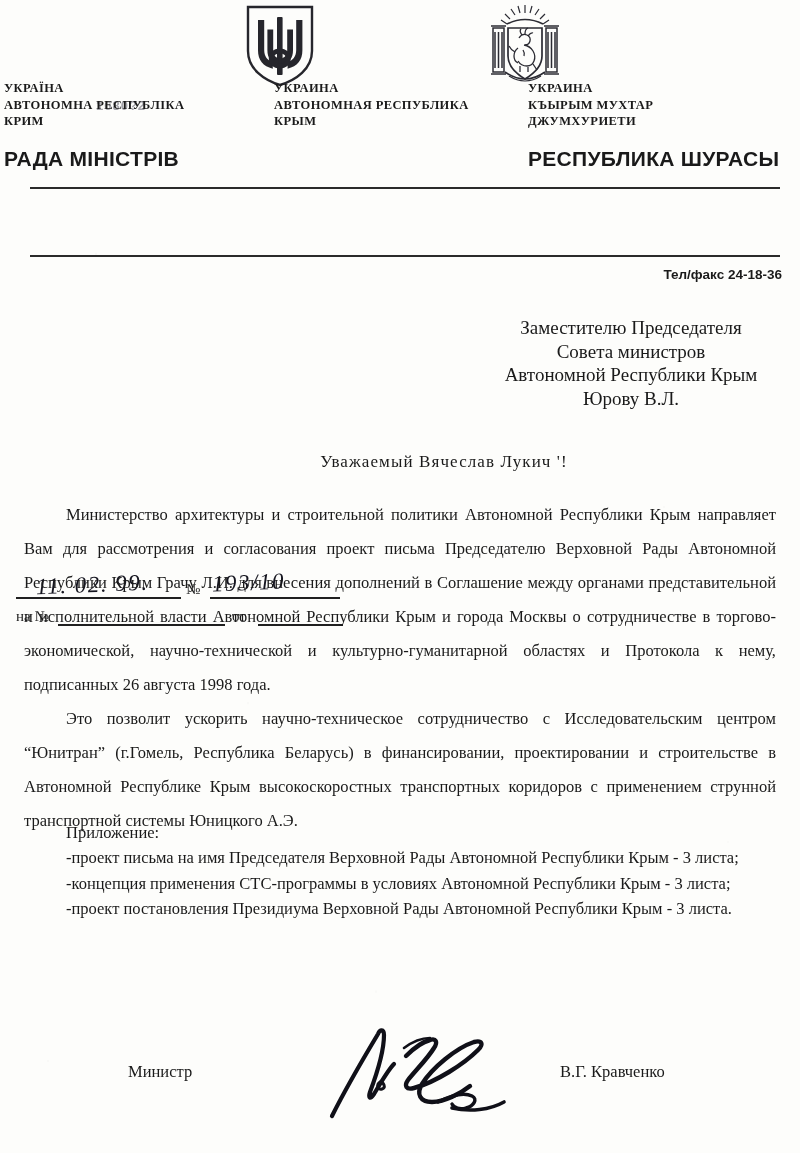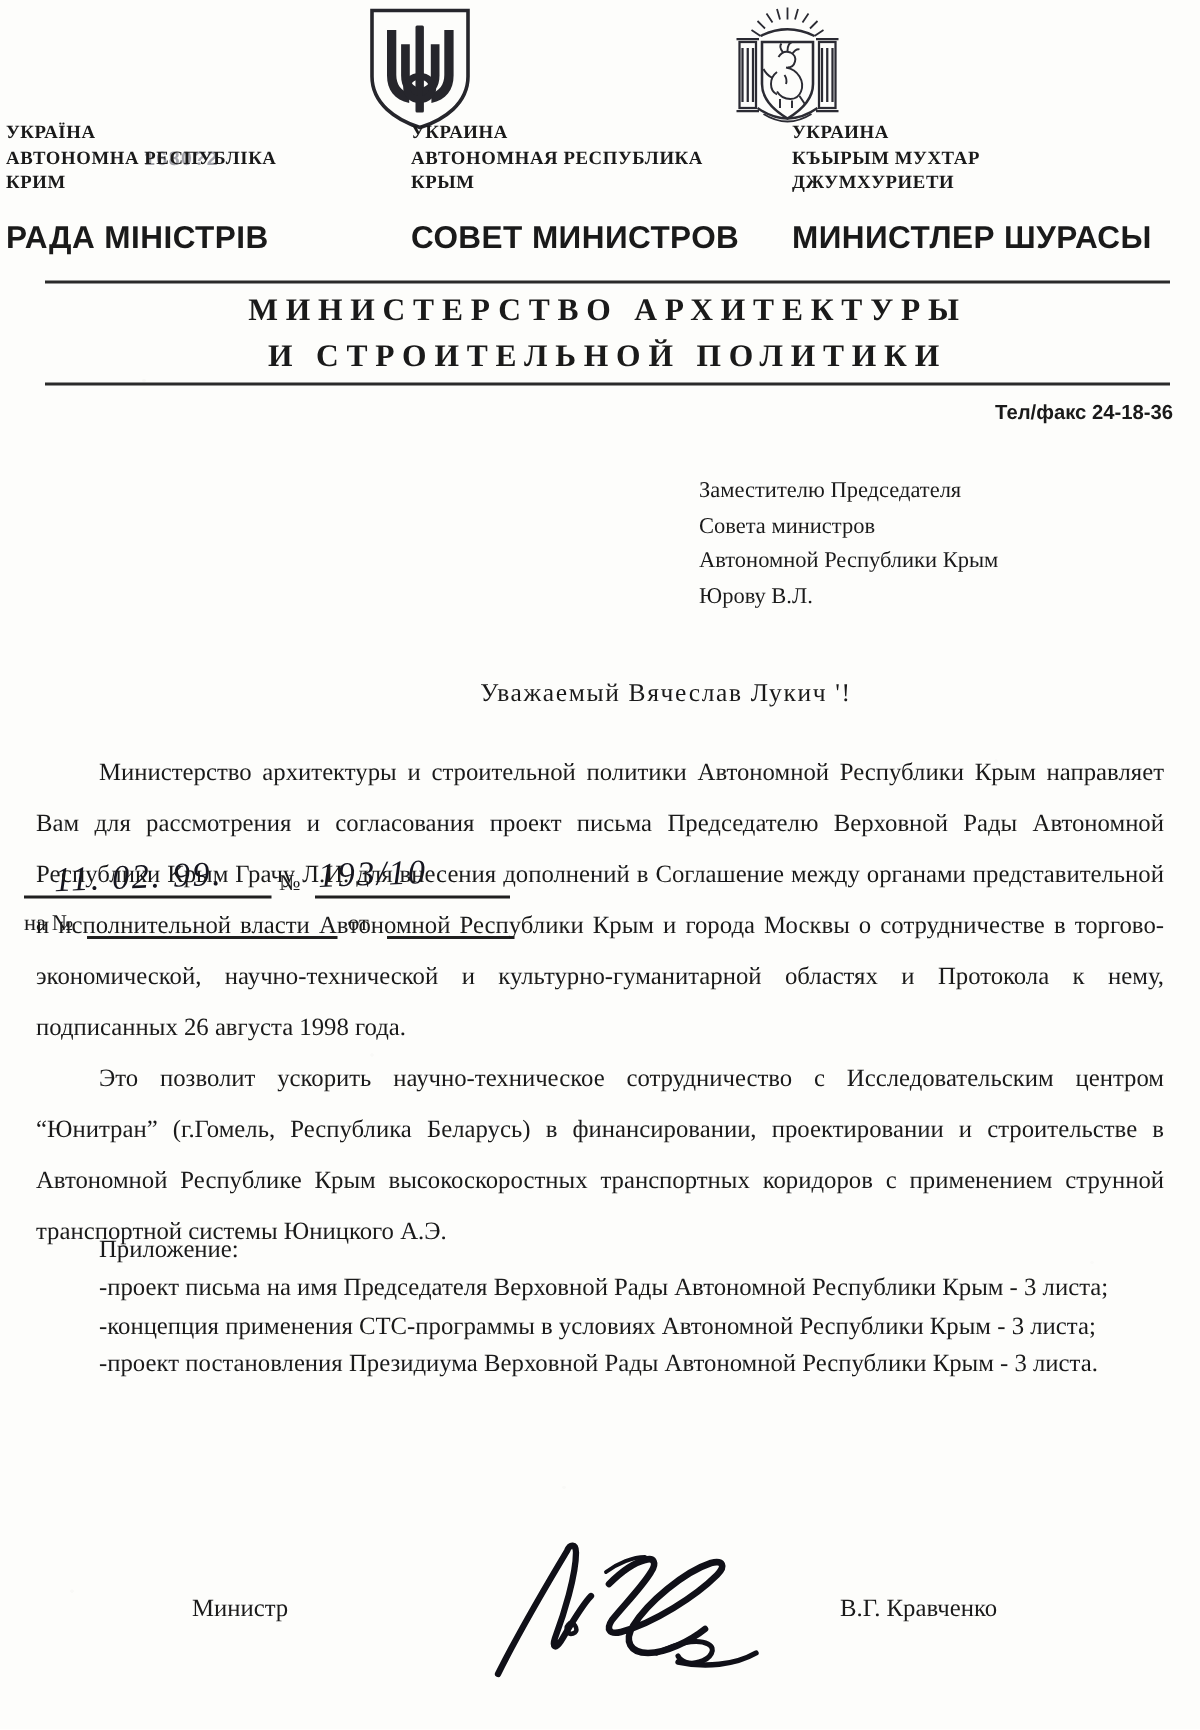--- a/index.html
+++ b/index.html
@@ -173,22 +173,23 @@
   }
   #hand-date { left: 36px;  top: 286px; }
   #hand-num  { left: 212px; top: 284px; }
 
   
   #addressee {
     position: absolute;
     left: 466px;
     top: 316px;
     width: 330px;
-    font-size: 15px;
+    font-size: 19px;
     line-height: 23.5px;
+    text-align: center;
   }
   #addressee div { white-space: nowrap; }
 
   
   #salutation {
     position: absolute;
     left: 0;
     top: 452px;
     width: 800px;
     text-align: center;
@@ -319,36 +320,31 @@
       <div class="hdr-small">УКРАЇНА</div>
       <div class="hdr-small">АВТОНОМНА РЕСПУБЛІКА</div>
       <div class="hdr-small">КРИМ</div>
       <div class="hdr-big">РАДА МІНІСТРІВ</div>
     </div>
 
     <div id="hdr-col-ru" class="hdr-col">
       <div class="hdr-small">УКРАИНА</div>
       <div class="hdr-small">АВТОНОМНАЯ РЕСПУБЛИКА</div>
       <div class="hdr-small">КРЫМ</div>
-      <div class="hdr-big">СОВЕТ МИНИСТРОВ</div>
     </div>
 
     <div id="hdr-col-ct" class="hdr-col">
       <div class="hdr-small">УКРАИНА</div>
       <div class="hdr-small">КЪЫРЫМ МУХТАР</div>
       <div class="hdr-small">ДЖУМХУРИЕТИ</div>
-      <div class="hdr-big">МИНИСТЛЕР ШУРАСЫ</div>
+      <div class="hdr-big">РЕСПУБЛИКА ШУРАСЫ</div>
     </div>
   </div>
 
   <div id="rule-top" class="rule"></div>
-  <div id="ministry-title">
-    <div>МИНИСТЕРСТВО АРХИТЕКТУРЫ</div>
-    <div>И СТРОИТЕЛЬНОЙ ПОЛИТИКИ</div>
-  </div>
   <div id="rule-bottom" class="rule"></div>
 
   <div id="phone-line">Тел/факс 24-18-36</div>
 
   <div id="ref-block">
     <div id="hand-date" class="handwritten">11. 02. 99.</div>
     <div id="ref-no-symbol">№</div>
     <div id="hand-num" class="handwritten">193/10</div>
 
     <div id="ref-line-out-date" class="ref-fill-line"></div>

